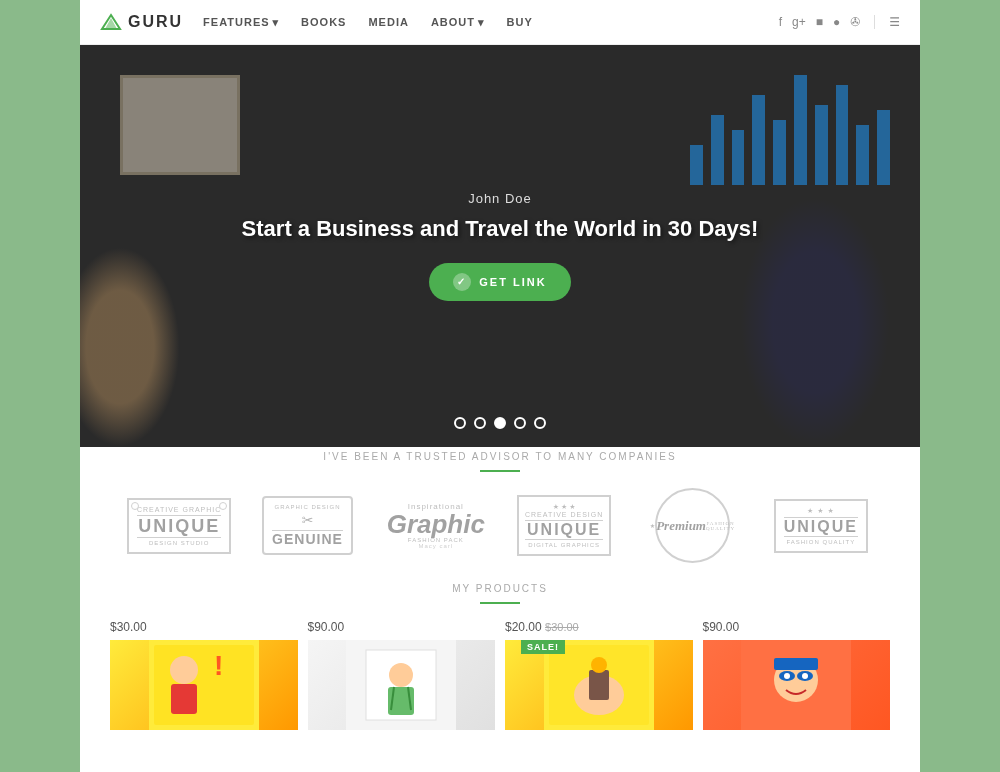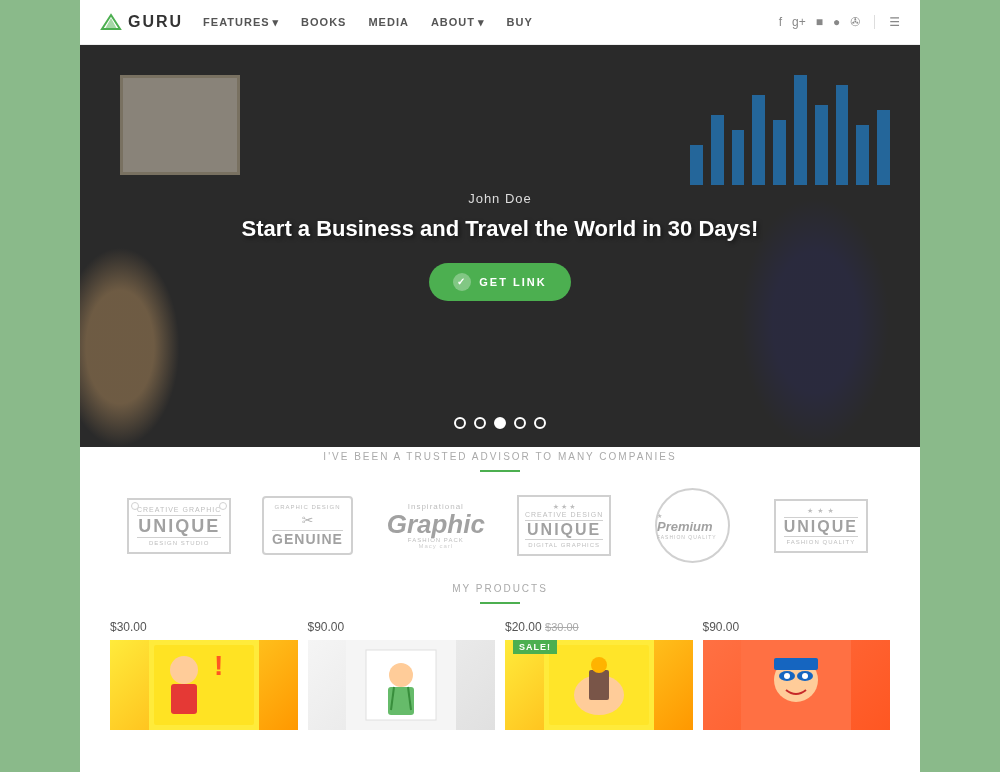--- a/index.html
+++ b/index.html
@@ -267,21 +267,21 @@
       margin-bottom: 6px;
     }
     .product-price .original {
       text-decoration: line-through;
       color: #aaa;
       font-size: 11px;
     }
     .product-sale-badge {
       position: absolute;
       top: 20px;
-      left: 8px;
+      left: 16px;
       background: #4caf50;
       color: #fff;
       font-size: 9px;
       font-weight: 700;
       padding: 2px 6px;
       letter-spacing: 1px;
       z-index: 2;
     }
     .product-image-placeholder {
       width: 100%;
@@ -482,21 +482,21 @@
       <div class="trusted-logo-item">
         <div style="opacity:0.55; text-align:center; border:2px solid #aaa; padding:6px; min-width:80px;">
           <div style="font-size:7px; color:#888;">★ ★ ★</div>
           <div style="font-size:7px; color:#888; letter-spacing:1px;">CREATIVE DESIGN</div>
           <div style="font-size:16px; font-weight:900; color:#555; letter-spacing:2px; border-top:1px solid #aaa; border-bottom:1px solid #aaa; margin:2px 0;">UNIQUE</div>
           <div style="font-size:6px; color:#888; letter-spacing:1px;">DIGITAL GRAPHICS</div>
         </div>
       </div>
 
       <div class="trusted-logo-item">
-        <div style="opacity:0.55; width:75px; height:75px; border-radius:50%; border:2px solid #aaa; display:flex; flex-direction:column; align-items:flex-start; justify-content:center; text-align:center;">
+        <div style="opacity:0.55; width:75px; height:75px; border-radius:50%; border:2px solid #aaa; display:flex; flex-direction:row; align-items:center; justify-content:center; text-align:center;font-family:Liberation Serif, serif;">
           <div style="font-size:6px; color:#888; letter-spacing:1px;">★</div>
           <div style="font-size:13px; font-style:italic; font-weight:700; color:#555;">Premium</div>
           <div style="font-size:5px; color:#888; letter-spacing:1px;">FASHION QUALITY</div>
         </div>
       </div>
 
       <div class="trusted-logo-item">
         <div style="opacity:0.55; border:2px solid #aaa; padding:6px 8px; min-width:80px; text-align:center;">
           <div style="font-size:7px; color:#888; letter-spacing:1px;">★ ★ ★</div>
           <div style="font-size:16px; font-weight:900; color:#555; letter-spacing:2px; border-top:1px solid #aaa; border-bottom:1px solid #aaa; margin:2px 0;">UNIQUE</div>

